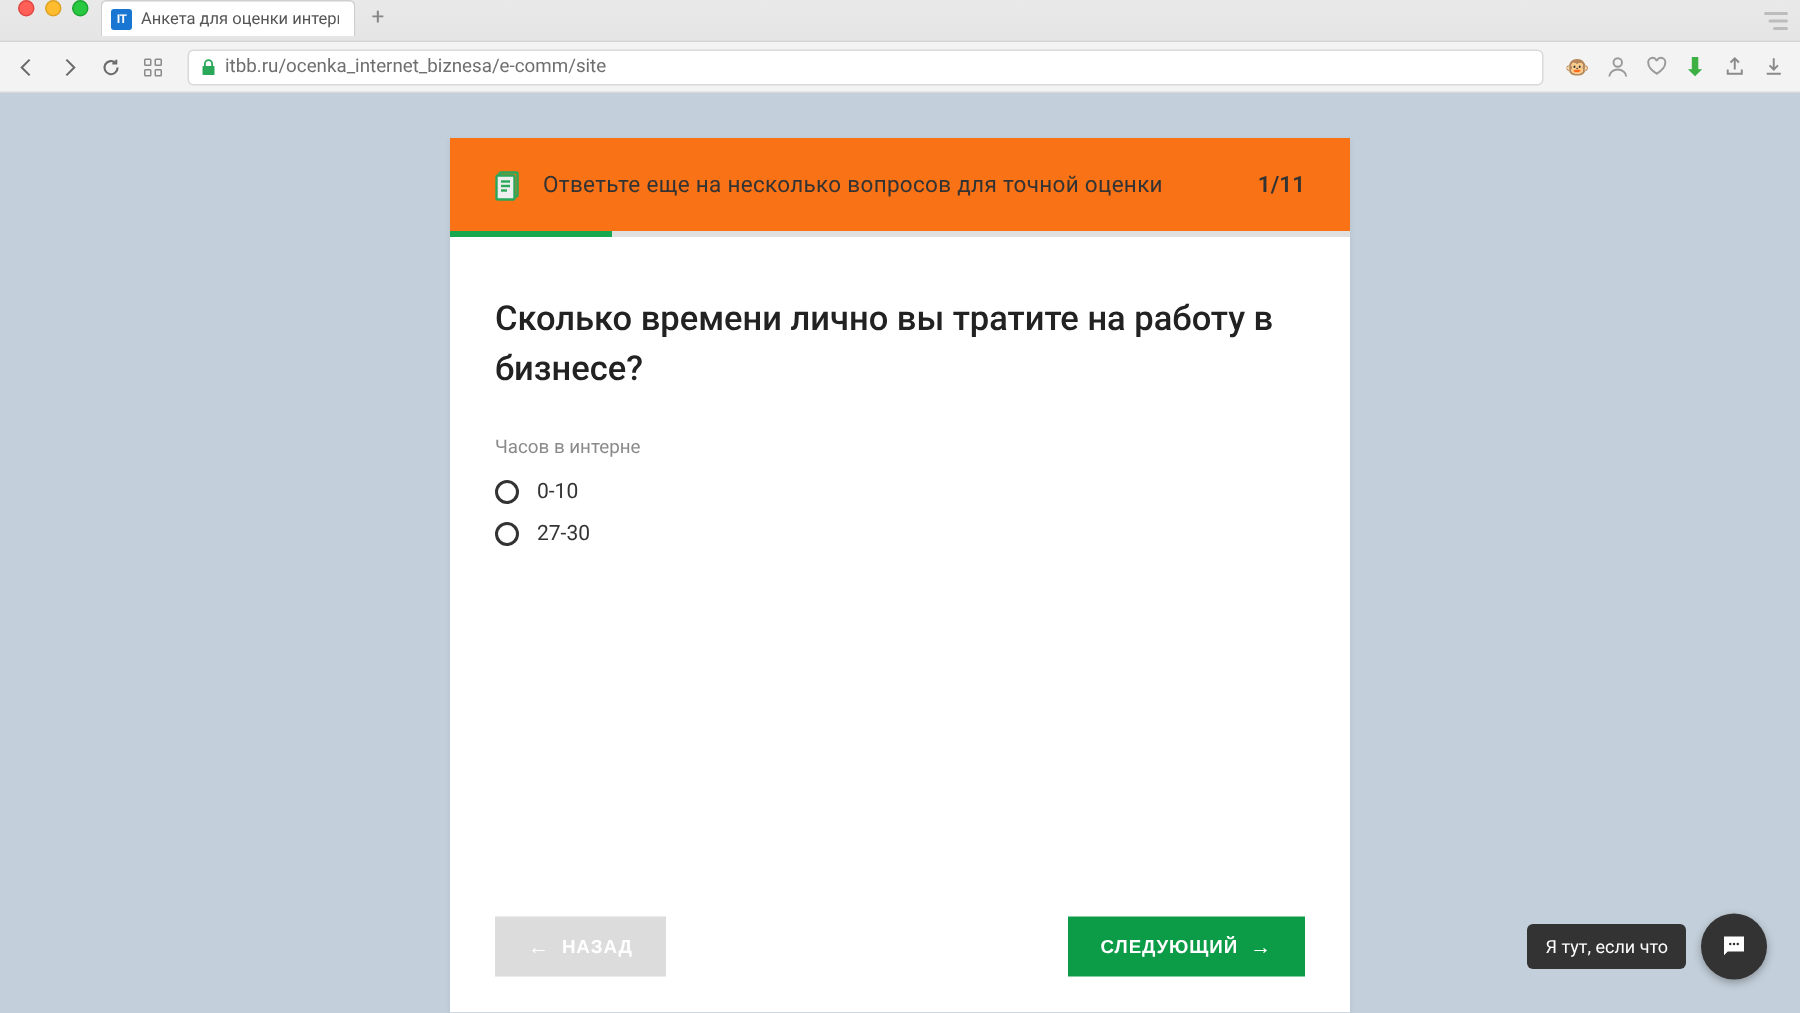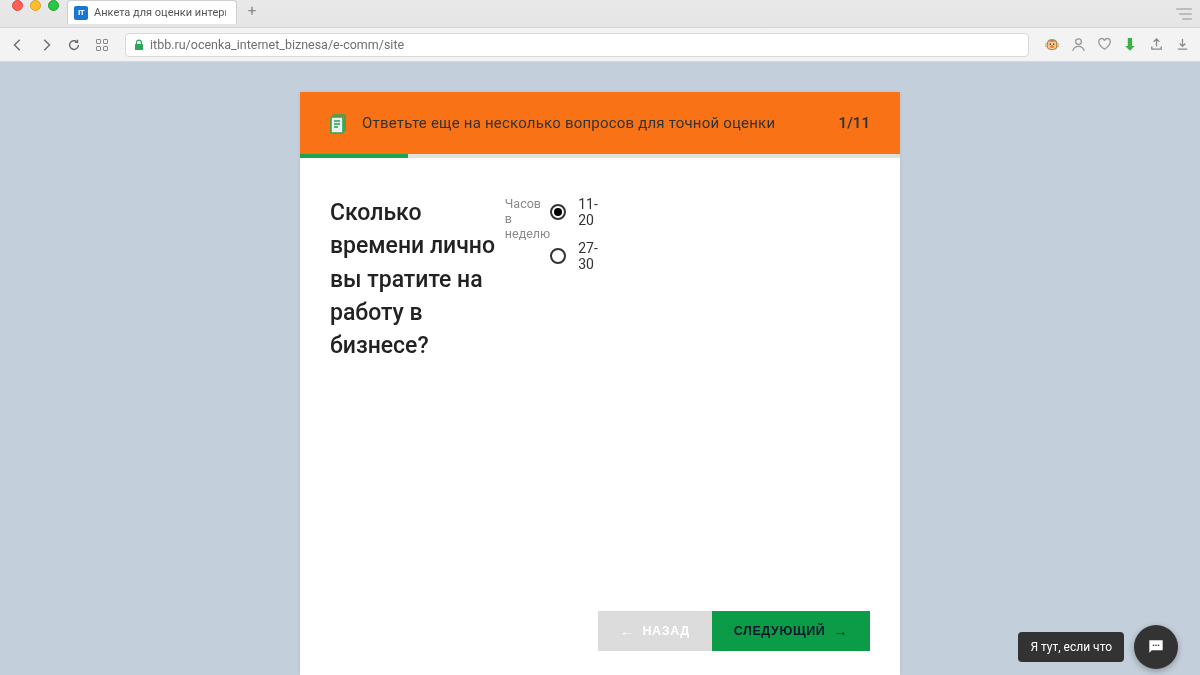--- a/index.html
+++ b/index.html
@@ -40,35 +40,35 @@
   
   .page { width:100%; height:calc(675px - 62px); display:flex; justify-content:center; padding-top:30px; }
   .card { width:600px; background:#fff; box-shadow:0 1px 4px rgba(0,0,0,0.08); display:flex; flex-direction:column; }
   .card-head { background:#f97316; padding:22px 30px 20px 30px; display:flex; align-items:flex-start; gap:14px; }
   .doc-icon { width:18px; height:20px; }
   .doc-icon svg { width:18px; height:20px; fill:none; stroke:#2aa85a; stroke-width:1.6; }
   .head-text { flex:1; font-size:15px; color:#333; letter-spacing:0.2px; }
   .counter { font-size:15px; color:#333; font-weight:600; }
   .progress { height:4px; background:#e0e0e0; position:relative; }
   .progress-fill { height:100%; background:#18a74e; width:18%; }
-  .card-body { padding:38px 30px 24px 30px; flex:1; display:flex; flex-direction:row; }
+  .card-body { padding:38px 30px 24px 30px; flex:1; display:flex; flex-direction:column; }
   .question { font-size:23px; color:#222; line-height:1.45; font-weight:500; margin-bottom:28px; }
   .sublabel { font-size:12.5px; color:#8a8a8a; margin-bottom:14px; }
   .options { display:flex; flex-direction:column; gap:12px; margin-bottom:40px; }
   .opt { display:flex; align-items:center; gap:12px; cursor:pointer; font-size:14px; color:#333; }
   .radio { width:16px; height:16px; border:2px solid #333; border-radius:50%; display:flex; align-items:center; justify-content:center; flex-shrink:0; }
   .radio.sel::after { content:""; width:8px; height:8px; background:#000; border-radius:50%; }
   .card-foot { display:flex; justify-content:space-between; margin-top:auto; }
   .btn { height:40px; padding:0 22px; font-size:12.5px; font-weight:600; letter-spacing:0.6px; border:none; cursor:pointer; display:flex; align-items:center; gap:8px; }
   .btn-back { background:#dcdcdc; color:#fff; }
-  .btn-next { background:#0c9c47; color:#0f172a; }
+  .btn-next { background:#0c9c47; color:#ffffff; }
   .arrow { font-size:14px; }
 
   
-  .chat-wrap { position:fixed; right:22px; bottom:6px; display:flex; align-items:center; gap:10px; }
+  .chat-wrap { position:fixed; right:22px; bottom:22px; display:flex; align-items:center; gap:10px; }
   .chat-tip { background:#333; color:#fff; font-size:12px; padding:8px 12px; border-radius:4px; }
   .chat-btn { width:44px; height:44px; border-radius:50%; background:#333; display:flex; align-items:center; justify-content:center; cursor:pointer; box-shadow:0 2px 6px rgba(0,0,0,0.3); }
   .chat-btn svg { width:20px; height:20px; fill:#fff; }
 </style>
 </head>
 <body>
 
 <div class="chrome">
   <div class="tabbar">
     <div class="traffic">
@@ -161,25 +161,25 @@
           </svg>
       </span>
       <span class="head-text">Ответьте еще на несколько вопросов для точной оценки</span>
       <span class="counter">1/11</span>
     </div>
     <div class="progress">
       <div class="progress-fill"></div>
     </div>
     <div class="card-body">
       <div class="question">Сколько времени лично вы тратите на работу в бизнесе?</div>
-      <div class="sublabel">Часов в неделю</div>
+      <div class="sublabel">Часов в интерне</div>
       <div class="options" id="options">
           <label class="opt">
-            <span class="radio sel"></span>
-            <span>11-20</span>
+            <span class="radio"></span>
+            <span>0-10</span>
           </label>
           <label class="opt">
             <span class="radio"></span>
             <span>27-30</span>
           </label>
         </div>
       <div class="card-foot">
         <button class="btn btn-back">
           <span class="arrow">←</span>
           <span>НАЗАД</span>

